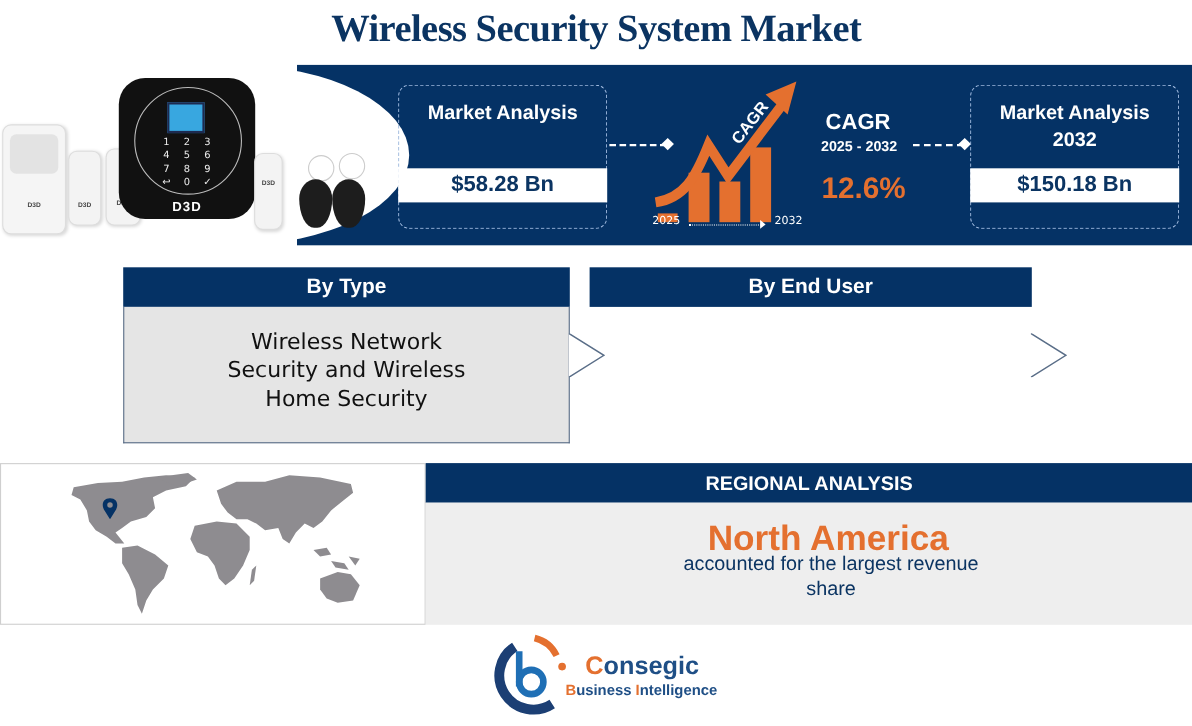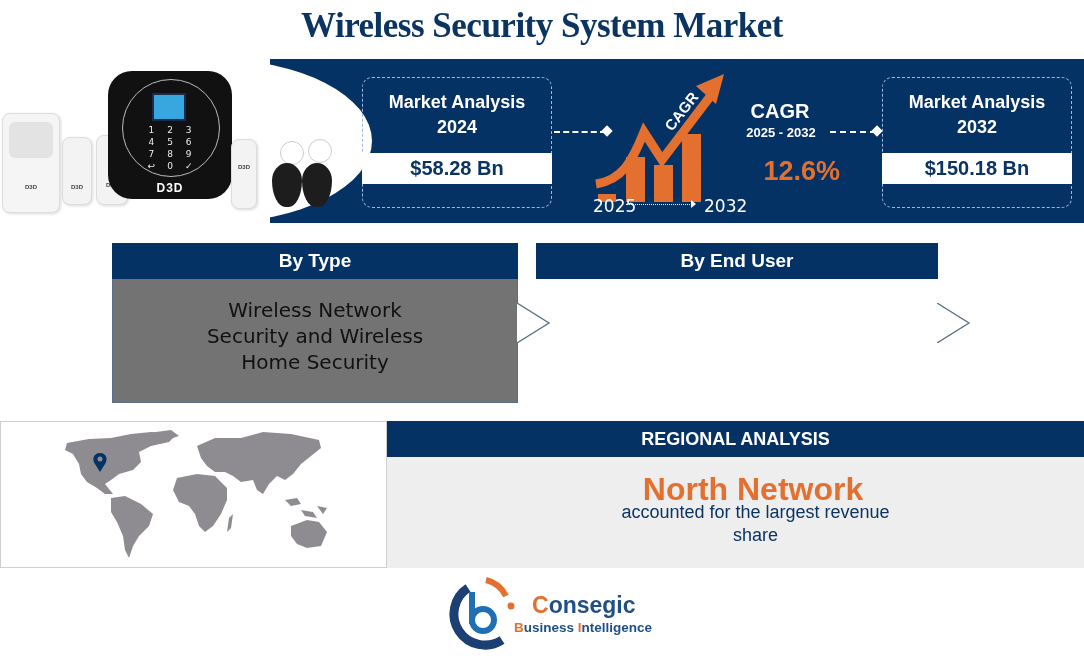--- a/index.html
+++ b/index.html
@@ -84,39 +84,39 @@
   .cagr-graphic { position: absolute; left: 592px; top: 72px; width: 150px; height: 145px; }
   .cagr-heading {
     position: absolute; left: 730px; top: 100px; width: 100px; text-align: center;
     color: #fff; font-weight: bold; font-size: 20px;
   }
   .cagr-range {
     position: absolute; left: 728px; top: 125px; width: 106px; text-align: center;
     color: #fff; font-weight: bold; font-size: 13px;
   }
   .cagr-value {
-    position: absolute; left: 730px; top: 156px; width: 110px; text-align: right;
+    position: absolute; left: 730px; top: 156px; width: 110px; text-align: center;
     color: #e4702f; font-weight: bold; font-size: 27px;
   }
   .axis-label {
-    position: absolute; color: #fff; font-size: 17px; font-family: "DejaVu Sans", sans-serif;
+    position: absolute; color: #fff; font-size: 10px; font-family: "DejaVu Sans", sans-serif;
   }
 
   
   .seg {
     position: absolute; top: 243px; height: 148px;
   }
   .seg-head {
     position: absolute; left: 0; top: 0; width: 100%; height: 36px;
     background: #053265; color: #fff; font-weight: bold; font-size: 19px;
     text-align: center; line-height: 36px;
   }
   .seg-body {
     position: absolute; left: 0; top: 36px; width: 100%; height: 124px;
-    border: 1.3px solid #5a6e88; border-top: none; background: #737373;
+    border: 1.3px solid #5a6e88; border-top: none; background: #e5e5e5;
   }
   .seg-text {
     position: absolute; left: 0; top: 18px; width: 100%; text-align: center;
     color: #111; font-size: 21px; line-height: 26px; padding: 0 50px;
     font-family: "DejaVu Sans", sans-serif; font-size: 20px;
   }
   .seg-notch { position: absolute; top: 60px; width: 34px; height: 40px; }
 
   
   .map-box {
@@ -194,21 +194,20 @@
   </div>
   <div class="fob-ring" style="left:280px;top:82px;"></div>
   <div class="fob-ring" style="left:308px;top:80px;"></div>
   <div class="fob" style="left:272px;top:104px;"></div>
   <div class="fob" style="left:302px;top:104px;"></div>
 </div>
 
 <div class="mbox" style="left:362px;">
   <div class="mbox-title">
     <div>Market Analysis</div>
-    <div>2024</div>
   </div>
   <div class="mbox-value">$58.28 Bn</div>
 </div>
 
 <div class="dash-link" style="left:554px;top:131px;width:52px;"></div>
 <div class="diamond" style="left:603px;top:127px;"></div>
 <div class="dash-link" style="left:830px;top:131px;width:46px;"></div>
 <div class="diamond" style="left:873px;top:127px;"></div>
 
 <div class="cagr-graphic">
@@ -283,21 +282,21 @@
     </g>
     <g>
       <path d="M99 31 C 92 31, 91 38, 94 42 L 99 50 L 104 42 C 107 38, 106 31, 99 31 Z" fill="#053265"></path>
       <circle cx="99" cy="37" r="2.5" fill="#8e8c90"></circle>
     </g>
   </svg>
 </div>
 
 <div class="region-head">REGIONAL ANALYSIS</div>
 <div class="region-body">
-  <div class="region-name">North Network</div>
+  <div class="region-name">North America</div>
   <div class="region-desc">
     <div style="width:300px;margin:0 auto;">accounted for the largest revenue share</div>
   </div>
 </div>
 
 <div class="logo">
   <svg width="72" height="80" viewBox="0 0 72 80" style="position:absolute;left:0;top:0;">
     <path d="M22 14 A 30 30 0 1 0 56 66" fill="none" stroke="#1c3f74" stroke-width="9"></path>
     <path d="M40 6 A 30 30 0 0 1 60 22" fill="none" stroke="#e4702f" stroke-width="6"></path>
     <circle cx="65" cy="32" r="3.5" fill="#e4702f"></circle>

